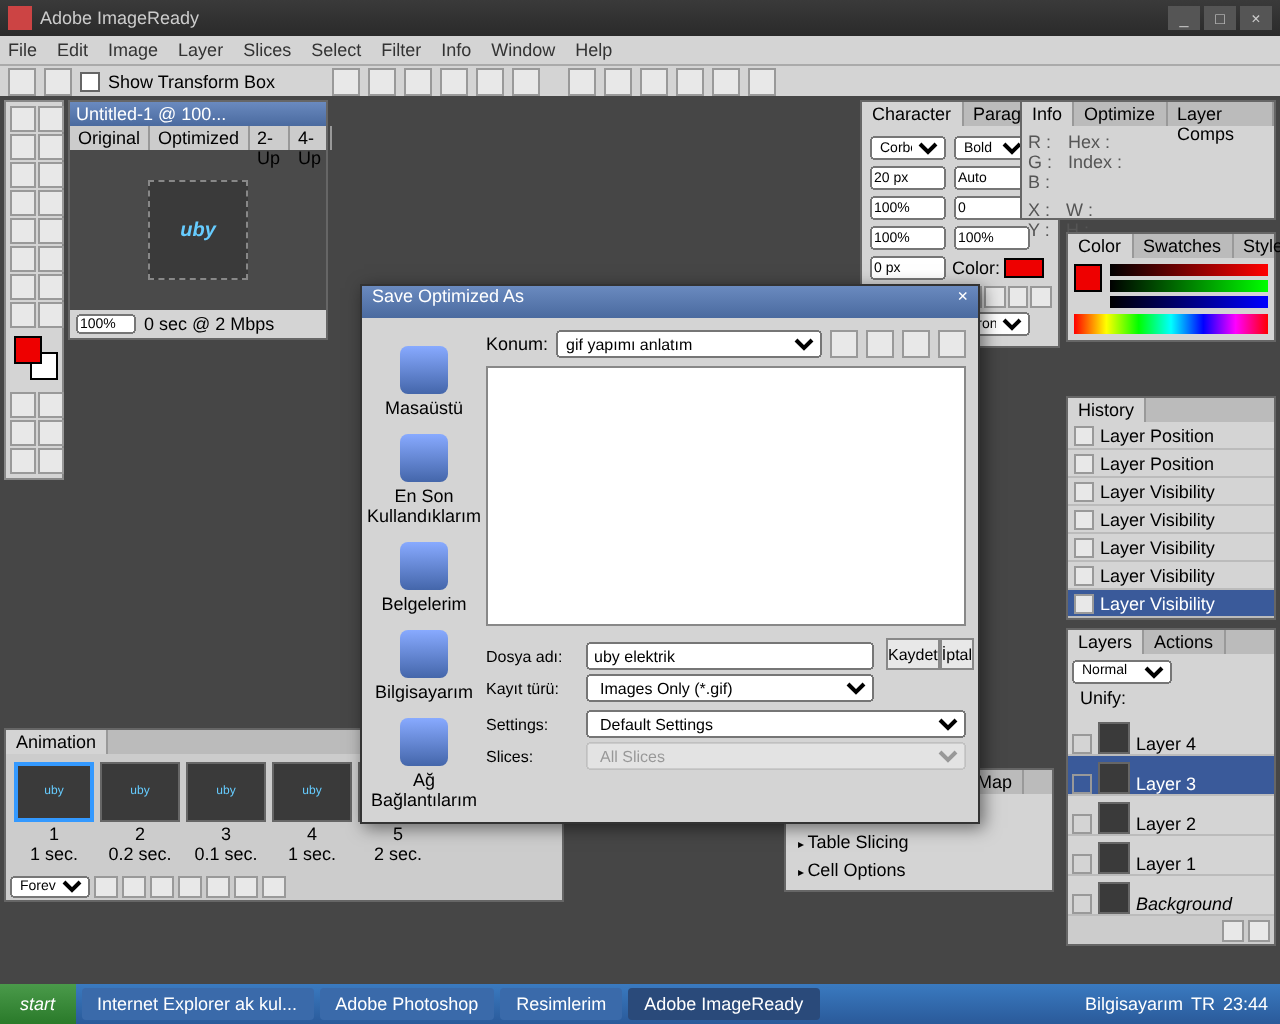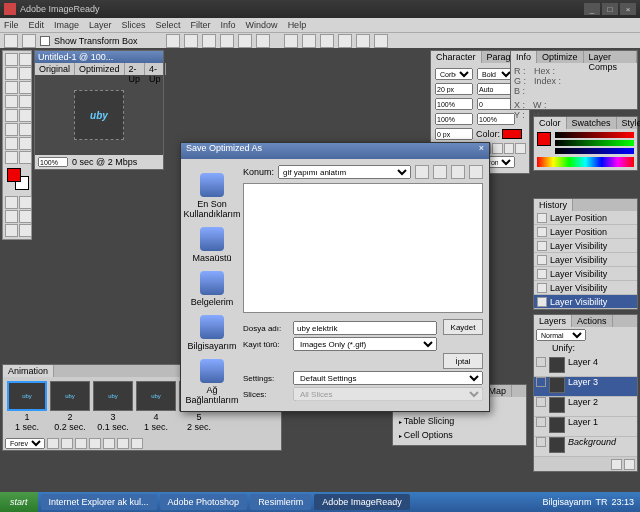--- a/index.html
+++ b/index.html
@@ -48,21 +48,21 @@
 .colorpanel .slider:nth-child(2){background:linear-gradient(90deg,#000,#0f0)}
 .colorpanel .slider:nth-child(3){background:linear-gradient(90deg,#000,#00f)}
 .colorpanel .spectrum{height:10px;background:linear-gradient(90deg,red,yellow,lime,cyan,blue,magenta,red);margin-top:3px}
 .colorpanel .sw{width:14px;height:14px;background:#e00;border:1px solid #000;float:left;margin-right:3px}
 .historypanel{right:2px;top:150px;width:105px}
 .historypanel .item{height:14px;display:flex;align-items:center;padding:0 3px;gap:3px;border-bottom:1px solid #bbb}
 .historypanel .item.active{background:#3a5a9a;color:#fff}
 .historypanel .item .hicon{width:10px;height:10px;background:#e8e8e8;border:1px solid #999}
 .layerspanel{right:2px;top:266px;width:105px}
 .layerspanel select{width:50px;height:12px;font-size:7px}
-.layerspanel .layer{height:20px;display:flex;align-items:flex-start;gap:3px;padding:0 2px;border-bottom:1px solid #bbb}
+.layerspanel .layer{height:20px;display:flex;align-items:flex-end;gap:3px;padding:0 2px;border-bottom:1px solid #bbb}
 .layerspanel .layer.active{background:#3a5a9a;color:#fff}
 .layerspanel .eye{width:10px;height:10px;border:1px solid #999}
 .layerspanel .thumb{width:16px;height:16px;background:#3a3a3a;border:1px solid #666}
 .layerspanel .pfoot{height:14px;background:#ccc;display:flex;justify-content:flex-end;gap:2px;padding:2px}
 .layerspanel .pfoot span{width:11px;height:11px;background:#e8e8e8;border:1px solid #999}
 .animpanel{left:2px;top:316px;width:280px}
 .animpanel .frames{display:flex;gap:3px;padding:4px;background:#ccc}
 .animpanel .frame{width:40px}
 .animpanel .frame .fimg{width:40px;height:30px;background:#3a3a3a;border:1px solid #666;display:flex;align-items:center;justify-content:center;color:#6cf;font-size:6px}
 .animpanel .frame.active .fimg{border:2px solid #39f}
@@ -81,21 +81,21 @@
 .dialog .sidebar .sicon{width:24px;height:24px;border-radius:4px;margin:0 auto 2px;background:linear-gradient(#8af,#46a)}
 .dialog .main{flex:1}
 .dialog .toprow{display:flex;align-items:center;gap:4px;margin-bottom:4px}
 .dialog .toprow select{flex:1;height:14px;font-size:8px}
 .dialog .toprow .ticon{width:14px;height:14px;background:#e8e8e8;border:1px solid #999}
 .dialog .filelist{height:130px;background:#fff;border:1px solid #888}
 .dialog .fields{margin-top:6px}
 .dialog .frow{display:flex;align-items:center;gap:6px;margin:2px 0}
 .dialog .frow label{width:44px;text-align:left;font-size:8px}
 .dialog .frow input,.dialog .frow select{flex:1;height:14px;font-size:8px;padding:0 2px}
-.dialog .dbtns{width:40px;display:flex;flex-direction:column;gap:18px}
+.dialog .dbtns{width:40px;display:flex;flex-direction:row;gap:0}
 .dialog .dbtns button{height:16px;font-size:8px;background:#e8e8e8;border:1px solid #888}
 .taskbar{position:absolute;bottom:0;left:0;right:0;height:20px;background:linear-gradient(#3a7ac0,#2a5a9a);display:flex;align-items:center;color:#fff;font-size:8px}
 .taskbar .start{padding:0 10px;background:linear-gradient(#4a9a4a,#2a7a2a);height:100%;display:flex;align-items:center;font-style:italic;font-weight:normal}
 .taskbar .task{padding:0 8px;height:16px;background:#3a6aaa;margin-left:3px;display:flex;align-items:center;border-radius:2px}
 .taskbar .task.active{background:#2a4a7a}
 .taskbar .tray{margin-left:auto;padding:0 6px;display:flex;align-items:center;gap:4px}
 </style>
 </head>
 <body>
 
@@ -312,21 +312,21 @@
     </div>
   </div>
 
   <div class="panel layerspanel">
     <div class="ptabs">
       <span class="active">Layers</span>
       <span>Actions</span>
     </div>
     <div class="pbody" style="padding:2px">
       <div><select><option>Normal</option></select></div>
-      <div style="margin:2px 16px"><span>Unify:</span></div>
+      <div style="margin:2px 4px"><span>Unify:</span></div>
     </div>
     <div>
       <div class="layer">
           <span class="eye"></span>
           <span class="thumb"></span>
           <span>Layer 4</span>
         </div>
       <div class="layer active">
           <span class="eye"></span>
           <span class="thumb"></span>
@@ -405,22 +405,22 @@
     </div>
   </div>
 
   <div class="dialog">
     <div class="dtitle">
       <span>Save Optimized As</span>
       <span>×</span>
     </div>
     <div class="dbody">
       <div class="sidebar">
+        <div class="sitem"><div class="sicon"></div><span>Masaüstü</span></div>
         <div class="sitem"><div class="sicon"></div><span>En Son Kullandıklarım</span></div>
-        <div class="sitem"><div class="sicon"></div><span>Masaüstü</span></div>
         <div class="sitem"><div class="sicon"></div><span>Belgelerim</span></div>
         <div class="sitem"><div class="sicon"></div><span>Bilgisayarım</span></div>
         <div class="sitem"><div class="sicon"></div><span>Ağ Bağlantılarım</span></div>
       </div>
       <div class="main">
         <div class="toprow">
           <span>Konum:</span>
           <select><option>gif yapımı anlatım</option></select>
           <span class="ticon"></span>
           <span class="ticon"></span>
@@ -462,15 +462,15 @@
 
 <div class="taskbar">
   <div class="start">start</div>
   <div class="task">Internet Explorer ak kul...</div>
   <div class="task">Adobe Photoshop</div>
   <div class="task">Resimlerim</div>
   <div class="task active">Adobe ImageReady</div>
   <div class="tray">
     <span>Bilgisayarım</span>
     <span>TR</span>
-    <span>23:13</span>
+    <span>23:44</span>
   </div>
 </div>
 
 </body></html>

